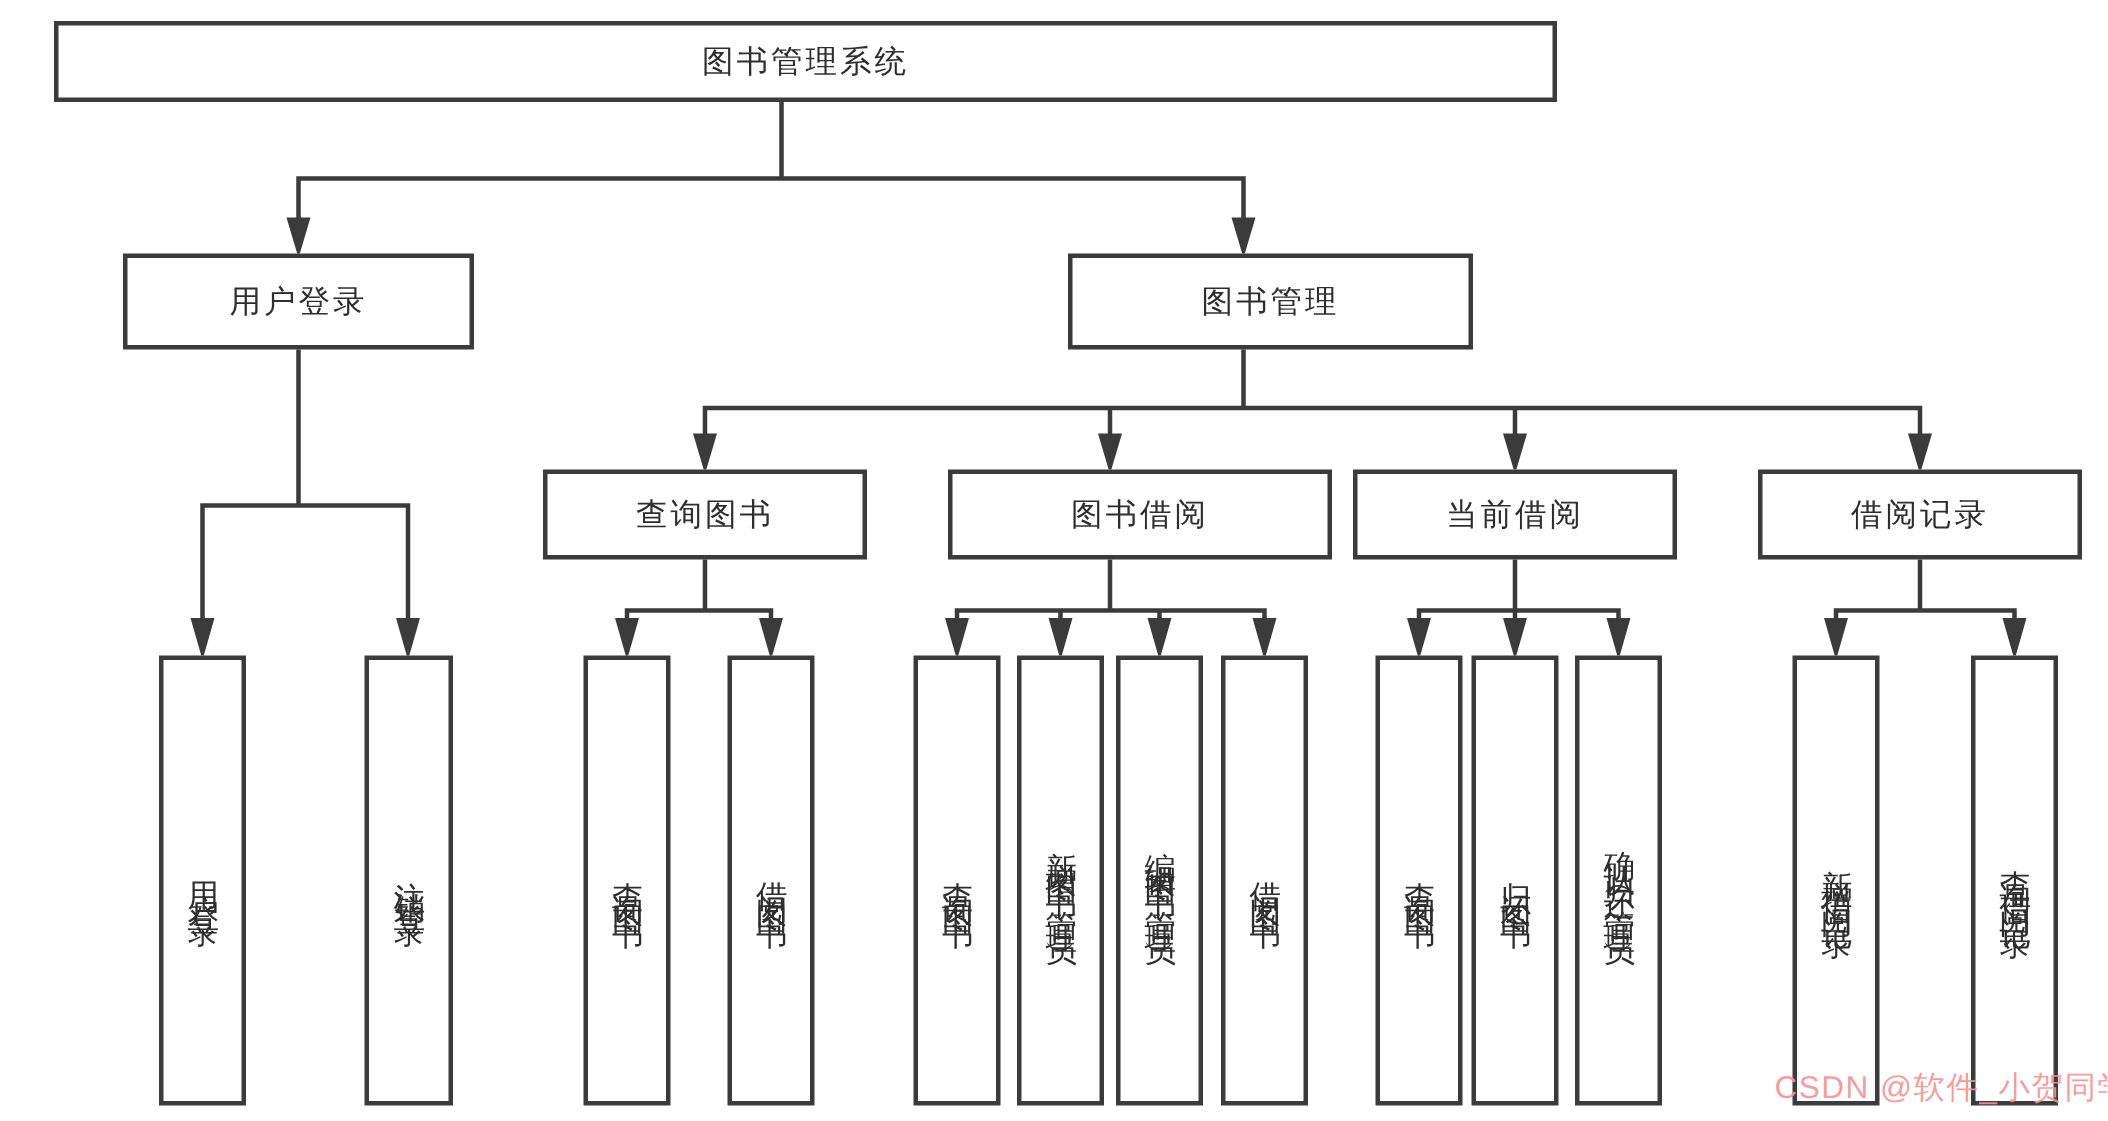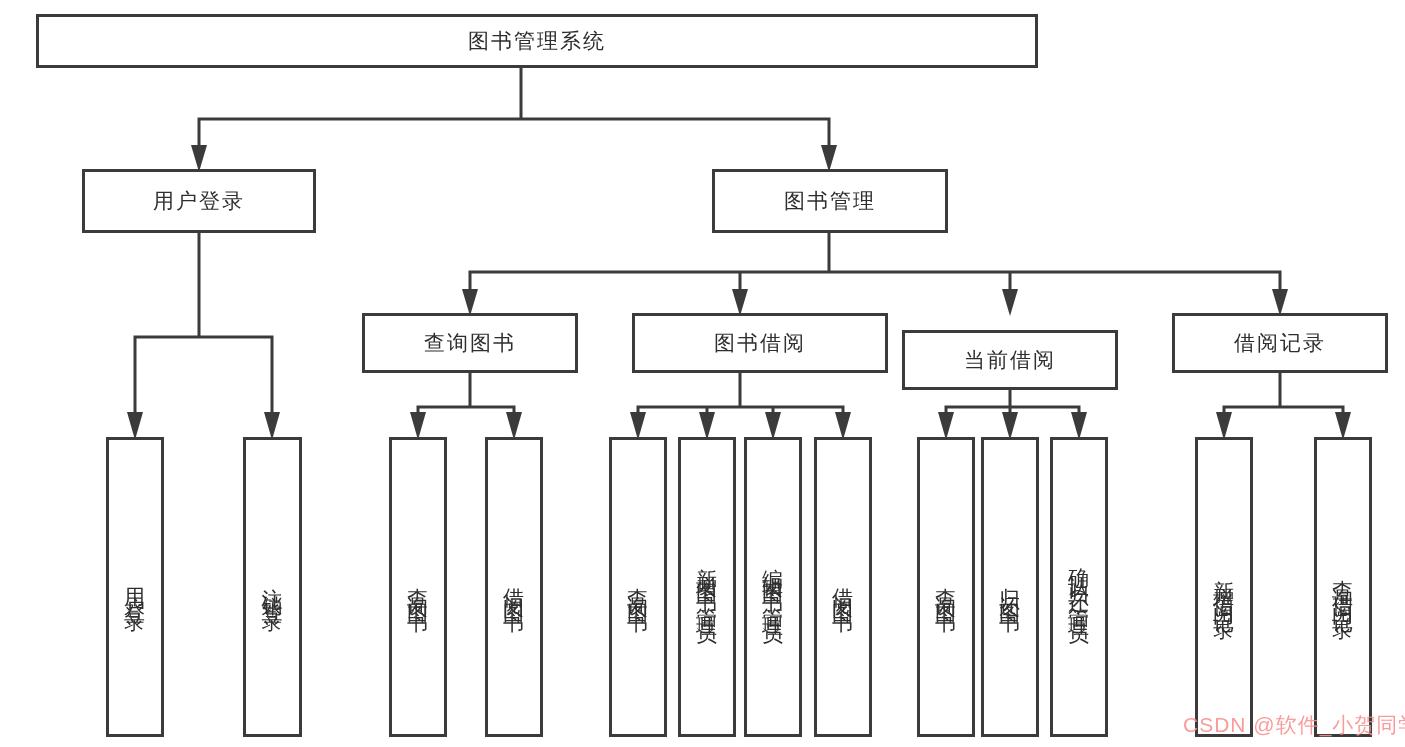--- a/index.html
+++ b/index.html
@@ -88,31 +88,31 @@
     </g>
   </svg>
 
   <div class="box h-box" style="left:20px;top:14px;width:1002px;height:54px;margin-left:16px;">
     <span>图书管理系统</span>
   </div>
 
   <div class="box h-box" style="left:82px;top:169px;width:234px;height:64px;">
     <span>用户登录</span>
   </div>
-  <div class="box h-box" style="left:712px;top:169px;width:236px;height:64px;">
+  <div class="box h-box" style="left:712px;top:169px;width:270px;height:64px;">
     <span>图书管理</span>
   </div>
 
   <div class="box h-box" style="left:362px;top:313px;width:216px;height:60px;">
     <span>查询图书</span>
   </div>
   <div class="box h-box" style="left:632px;top:313px;width:256px;height:60px;">
     <span>图书借阅</span>
   </div>
-  <div class="box h-box" style="left:902px;top:313px;width:216px;height:60px;margin-top:17px;">
+  <div class="box h-box" style="left:902px;top:313px;width:216px;height:60px;">
     <span>当前借阅</span>
   </div>
   <div class="box h-box" style="left:1172px;top:313px;width:216px;height:60px;">
     <span>借阅记录</span>
   </div>
 
   <div class="box v-box" style="left:106px;top:437px;width:58px;height:300px;">
     <span>用户登录</span>
   </div>
   <div class="box v-box" style="left:243px;top:437px;width:59px;height:300px;">

